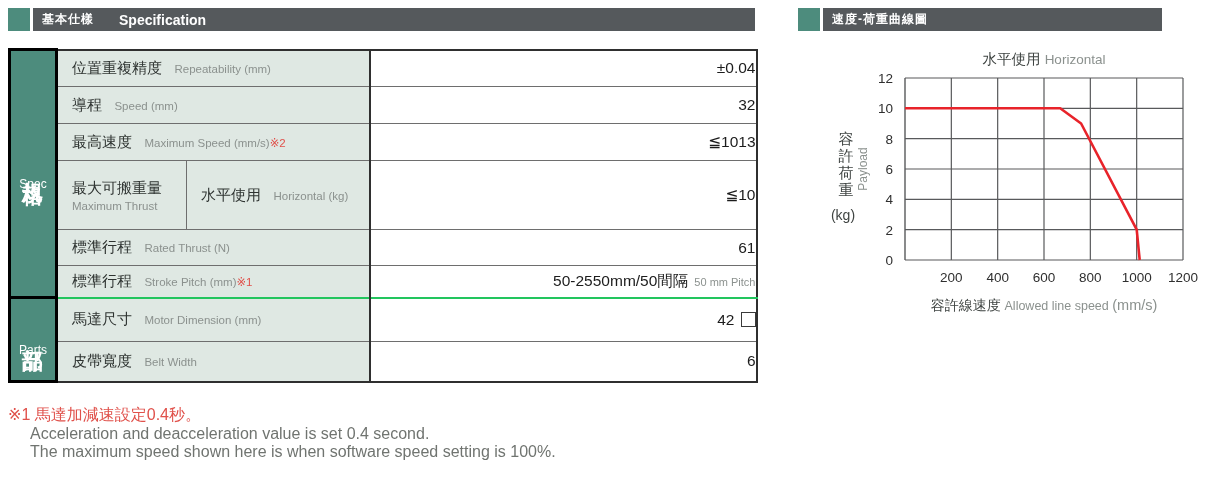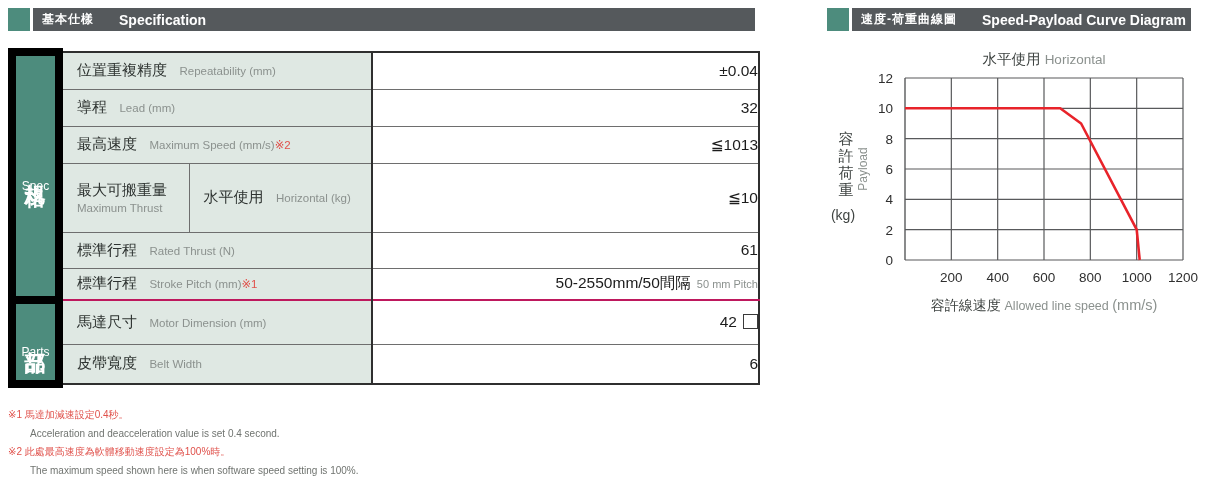--- a/index.html
+++ b/index.html
@@ -8,47 +8,47 @@
   .page { position:relative; width:1232px; height:488px; overflow:hidden; }
 
   
   .sec-header { position:absolute; top:8px; height:23px; display:flex; }
   .sec-header .accent { width:22px; height:23px; background:#4d8c7d; }
   .sec-header .bar { margin-left:3px; height:23px; background:#55595c; color:#ffffff;
     display:flex; align-items:center; padding-left:9px; flex:1; }
   .bar .h-zh { font-size:12px; font-weight:bold; letter-spacing:1px; }
   .bar .h-en { font-size:14px; font-weight:bold; margin-left:25px; }
   #left-header  { left:8px;  width:747px; }
-  #right-header { left:827px; width:364px; }
+  #right-header { left:798px; width:364px; }
 
   
   table.spec { position:absolute; left:8px; top:48px; border-collapse:collapse;
     border:2px solid #2f2f2f; table-layout:fixed; }
   td { border:1px solid #6e6e6e; }
-  td.group { width:47px; background:#4d8c7d; border:8px solid #000000; text-align:center;
+  td.group { width:47px; background:#4d8c7d; border:3px solid #000000; text-align:center;
     vertical-align:middle; color:#fff; }
   .g-zh { display:inline-block; writing-mode:vertical-rl; text-orientation:upright;
     font-size:21px; font-weight:bold; line-height:1.0; letter-spacing:3px; }
   .g-en { font-size:12px; margin-top:2px; }
   td.lbl { background:#dfe8e3; padding-left:14px; vertical-align:middle; }
   td.lbl .zh { font-size:15px; color:#2e3331; }
   td.lbl .en { font-size:11.5px; color:#8b918e; margin-left:8px; }
   td.lbl .note { font-size:11.5px; color:#e0514b; }
   td.lbl .sub2 { display:block; font-size:11.5px; color:#8b918e; margin-top:2px; }
   td.val { width:387px; background:#ffffff; text-align:right; vertical-align:middle;
     font-size:15.5px; color:#1c1c1c; border-left:2px solid #2f2f2f; }
   td.val .val-suffix { font-size:11px; color:#8b918e; margin-left:6px; }
   .sq { display:inline-block; width:15px; height:15px; border:1.5px solid #3a3a3a;
     vertical-align:-2px; margin-left:6px; background:#fff; }
-  tr.group-break td { border-top:2px solid #be185d; }
+  tr.group-break td { border-top:2px solid #22c55e; }
   col.c1{width:47px;} col.c2a{width:130px;} col.c2b{width:183px;} col.c3{width:387px;}
 
   
   .footnotes { position:absolute; left:8px; top:406px; width:747px; }
-  .fn { font-size:10px; line-height:18.5px; }
+  .fn { font-size:16px; line-height:18.5px; }
   .fn-red { color:#e0514b; }
   .fn-gray { color:#707470; padding-left:22px; }
 
   
   .chart-wrap { position:absolute; left:795px; top:40px; width:437px; height:300px; }
   svg text { font-family:"Liberation Sans","DejaVu Sans",sans-serif; }
   .tick  { font-size:13.5px; fill:#2f2f2f; }
   .t-zh  { font-size:14.5px; fill:#3f4442; }
   .t-en  { font-size:13.5px; fill:#8b918e; }
   .x-zh  { font-size:14px;   fill:#3f4442; }
@@ -68,21 +68,20 @@
     <div class="bar">
       <span class="h-zh">基本仕樣</span>
       <span class="h-en">Specification</span>
     </div>
   </div>
 
   <div class="sec-header" id="right-header">
     <div class="accent"></div>
     <div class="bar">
       <span class="h-zh">速度-荷重曲線圖</span>
-      <span class="h-en">Speed-Payload Curve Diagram</span>
     </div>
   </div>
 
   <table class="spec">
     <colgroup>
         <col class="c1">
         <col class="c2a">
         <col class="c2b">
         <col class="c3">
       </colgroup>
@@ -94,21 +93,21 @@
       </td>
       <td class="lbl" colspan="2">
         <span class="zh">位置重複精度</span>
         <span class="en">Repeatability (mm)</span>
       </td>
       <td class="val">±0.04</td>
     </tr>
     <tr style="height:37px;">
       <td class="lbl" colspan="2">
         <span class="zh">導程</span>
-        <span class="en">Lead (mm)</span>
+        <span class="en">Speed (mm)</span>
       </td>
       <td class="val">32</td>
     </tr>
     <tr style="height:37px;">
       <td class="lbl" colspan="2">
         <span class="zh">最高速度</span>
         <span class="en">Maximum Speed (mm/s)</span><span class="note">※2</span>
       </td>
       <td class="val">≦1013</td>
     </tr>
@@ -158,21 +157,20 @@
         <span class="en">Belt Width</span>
       </td>
       <td class="val">6</td>
     </tr>
   </tbody>
     </table>
 
   <div class="footnotes">
     <div class="fn fn-red">※1 馬達加減速設定0.4秒。</div>
     <div class="fn fn-gray">Acceleration and deacceleration value is set 0.4 second.</div>
-    <div class="fn fn-red">※2 此處最高速度為軟體移動速度設定為100%時。</div>
     <div class="fn fn-gray">The maximum speed shown here is when software speed setting is 100%.</div>
   </div>
 
   <div class="chart-wrap">
     <svg id="curve-svg" width="437" height="300" viewBox="0 0 437 300">
         <line x1="110" y1="38" x2="110" y2="220" stroke="#58595b" stroke-width="1.4"></line>
         <line x1="156.33333333333331" y1="38" x2="156.33333333333331" y2="220" stroke="#58595b" stroke-width="1.2"></line>
         <line x1="202.66666666666666" y1="38" x2="202.66666666666666" y2="220" stroke="#58595b" stroke-width="1.2"></line>
         <line x1="249" y1="38" x2="249" y2="220" stroke="#58595b" stroke-width="1.2"></line>
         <line x1="295.3333333333333" y1="38" x2="295.3333333333333" y2="220" stroke="#58595b" stroke-width="1.2"></line>

